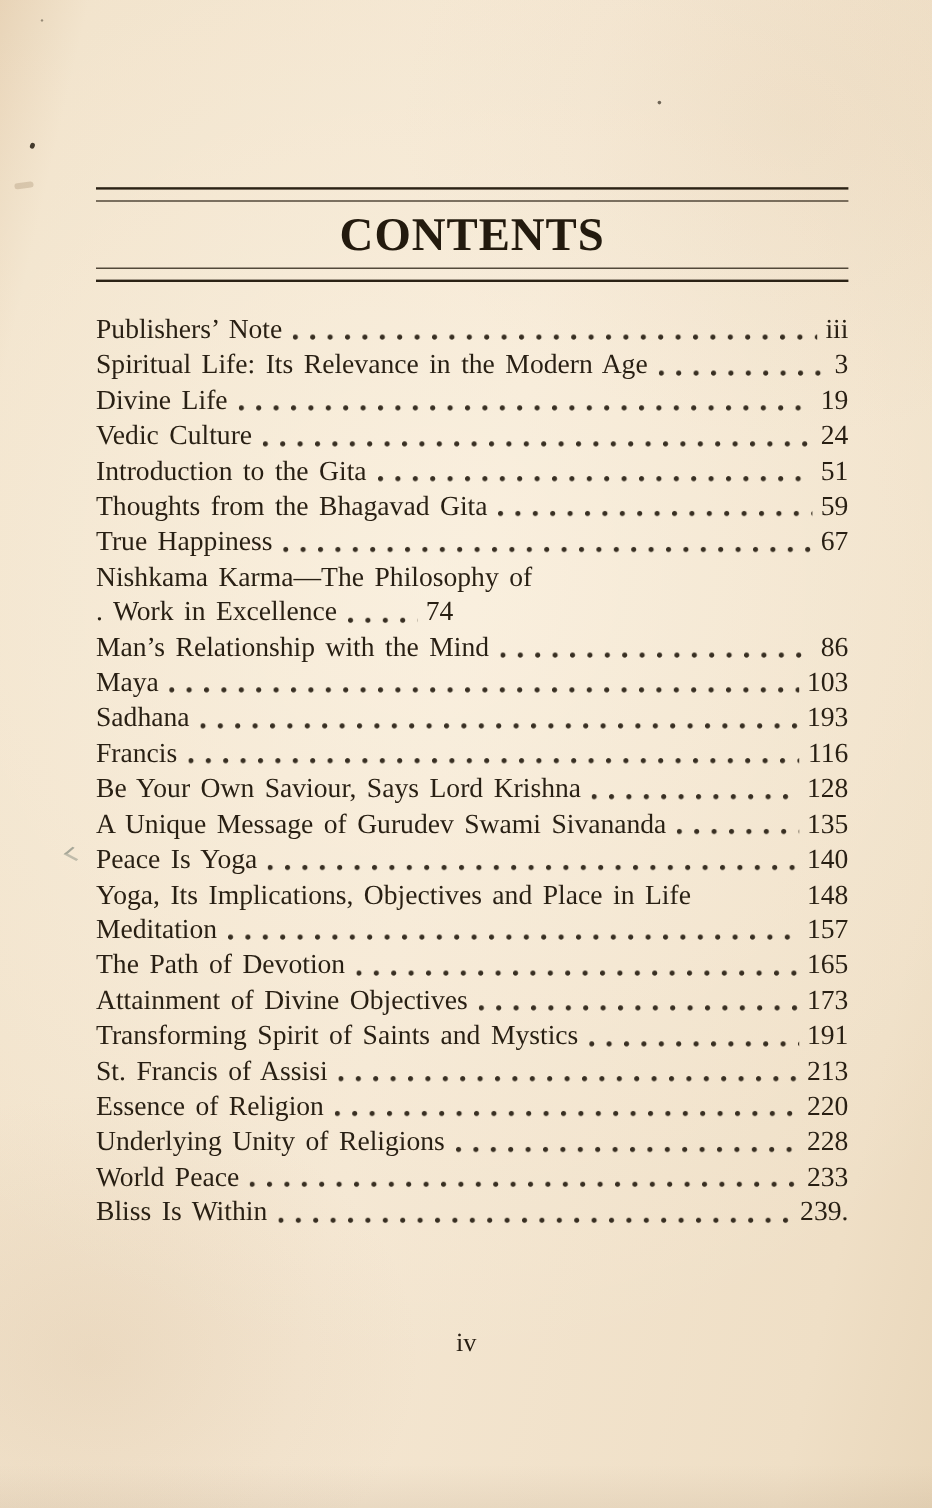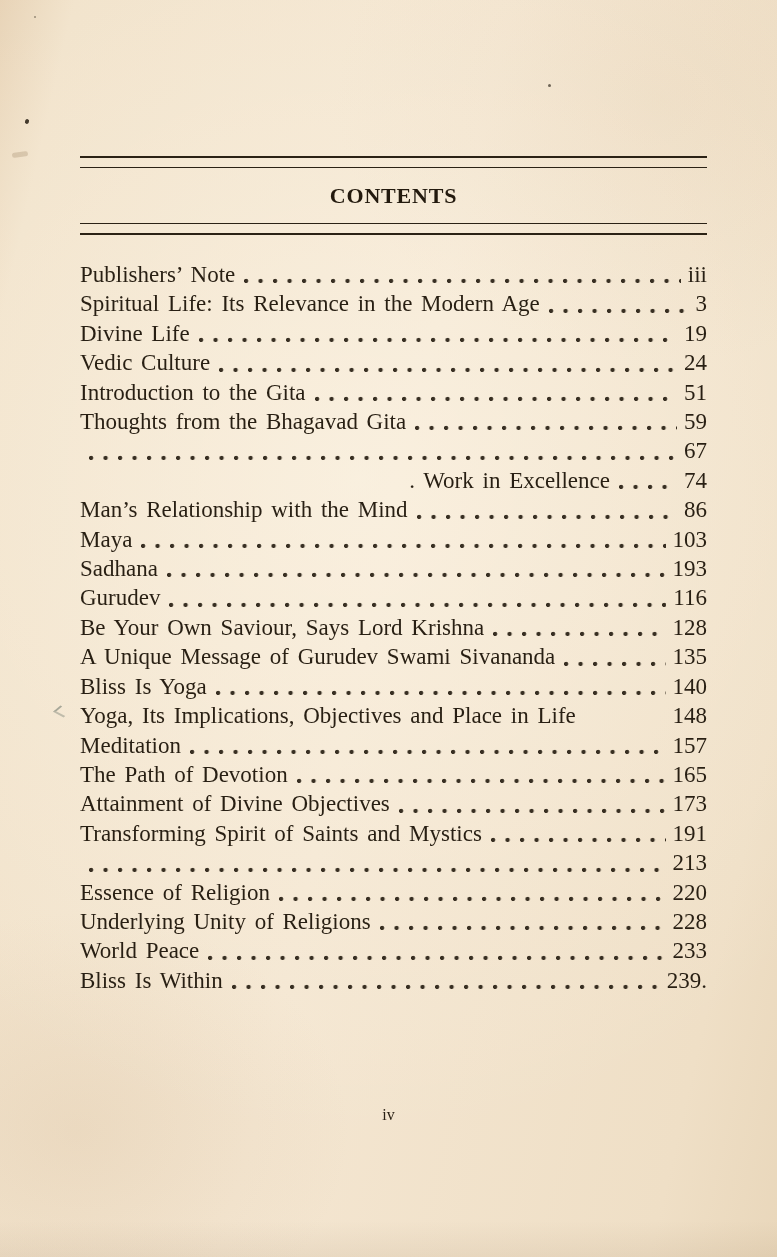--- a/index.html
+++ b/index.html
@@ -25,46 +25,46 @@
     pointer-events:none;
   }
   .content{
     position:absolute;left:80px;top:156px;width:627px;
   }
   .rule{height:9px;border-top:2.5px solid #2b2215;border-bottom:1.7px solid #2b2215;}
   .rule.bottom{border-top-width:1.7px;border-bottom-width:2.5px;}
   .title{
     margin:5px 0 4px 0;
     text-align:center;
-    font-size:22px;line-height:46px;font-weight:700;
+    font-size:39px;line-height:46px;font-weight:700;
     letter-spacing:.8px;color:#231a0e;
   }
   .toc{margin-top:25px;}
   .row{
     display:flex;align-items:flex-end;
     font-size:23px;line-height:29.4px;
     word-spacing:.13em;
   }
   .t{white-space:nowrap;color:#281f13;}
   .p{white-space:nowrap;margin-left:3px;color:#281f13;}
   .leader{
     flex:1 1 0;min-width:4px;height:6px;
     margin:0 4px 5px 9px;
     background-image:radial-gradient(circle at 2.1px 2.9px, rgba(40,31,19,.92) 1.75px, rgba(40,31,19,0) 2.5px);
     background-size:14.5px 6px;
     background-repeat:repeat-x;
     background-position:left bottom;
   }
   .no-leader .leader{background:none;}
-  .cont{justify-content:flex-end;}
+  .cont{justify-content:flex-start;}
   .cont .t{flex:0 0 auto;}
   .cont .leader{flex:0 0 58px;}
   .footer{
     position:absolute;left:0;right:0;top:1106px;
-    text-align:center;font-size:16px;color:#281f13;
+    text-align:center;font-size:22px;color:#281f13;
   }
   
   .speck{position:absolute;border-radius:50%;background:rgba(36,28,17,.85);}
   .speck.s1{left:25px;top:119px;width:4px;height:5px;transform:rotate(20deg);}
   .speck.s2{left:548px;top:84px;width:3px;height:3px;opacity:.75;}
   .speck.s3{left:34px;top:16px;width:2px;height:2px;opacity:.5;}
   .smudge{position:absolute;left:12px;top:152px;width:16px;height:5px;border-radius:3px;
     background:rgba(150,125,95,.28);transform:rotate(-8deg);}
   .tick{position:absolute;left:56px;top:707px;width:10px;height:7px;
     border-left:2px solid rgba(105,115,105,.55);
@@ -122,24 +122,30 @@
         <span class="p">51</span>
       </div>
 
       <div class="row">
         <span class="t">Thoughts from the Bhagavad Gita</span>
         <span class="leader"></span>
         <span class="p">59</span>
       </div>
 
       <div class="row">
+        <span class="t">True Happiness</span>
         <span class="leader"></span>
         <span class="p">67</span>
       </div>
 
+      <div class="row no-leader">
+        <span class="t">Nishkama Karma—The Philosophy of</span>
+        <span class="leader"></span>
+        <span class="p"></span>
+      </div>
 
       <div class="row cont">
         <span class="t">. Work in Excellence</span>
         <span class="leader"></span>
         <span class="p">74</span>
       </div>
 
       <div class="row">
         <span class="t">Man’s Relationship with the Mind</span>
         <span class="leader"></span>
@@ -152,40 +158,40 @@
         <span class="p">103</span>
       </div>
 
       <div class="row">
         <span class="t">Sadhana</span>
         <span class="leader"></span>
         <span class="p">193</span>
       </div>
 
       <div class="row">
-        <span class="t">Gurudev</span>
+        <span class="t">Francis</span>
         <span class="leader"></span>
         <span class="p">116</span>
       </div>
 
 
       <div class="row">
         <span class="t">Be Your Own Saviour, Says Lord Krishna</span>
         <span class="leader"></span>
         <span class="p">128</span>
       </div>
 
       <div class="row">
         <span class="t">A Unique Message of Gurudev Swami Sivananda</span>
         <span class="leader"></span>
         <span class="p">135</span>
       </div>
 
       <div class="row">
-        <span class="t">Bliss Is Yoga</span>
+        <span class="t">Peace Is Yoga</span>
         <span class="leader"></span>
         <span class="p">140</span>
       </div>
 
       <div class="row no-leader">
         <span class="t">Yoga, Its Implications, Objectives and Place in Life</span>
         <span class="leader"></span>
         <span class="p">148</span>
       </div>
 
@@ -207,20 +213,21 @@
         <span class="p">173</span>
       </div>
 
       <div class="row">
         <span class="t">Transforming Spirit of Saints and Mystics</span>
         <span class="leader"></span>
         <span class="p">191</span>
       </div>
 
       <div class="row">
+        <span class="t">St. Francis of Assisi</span>
         <span class="leader"></span>
         <span class="p">213</span>
       </div>
 
       <div class="row">
         <span class="t">Essence of Religion</span>
         <span class="leader"></span>
         <span class="p">220</span>
       </div>
 

